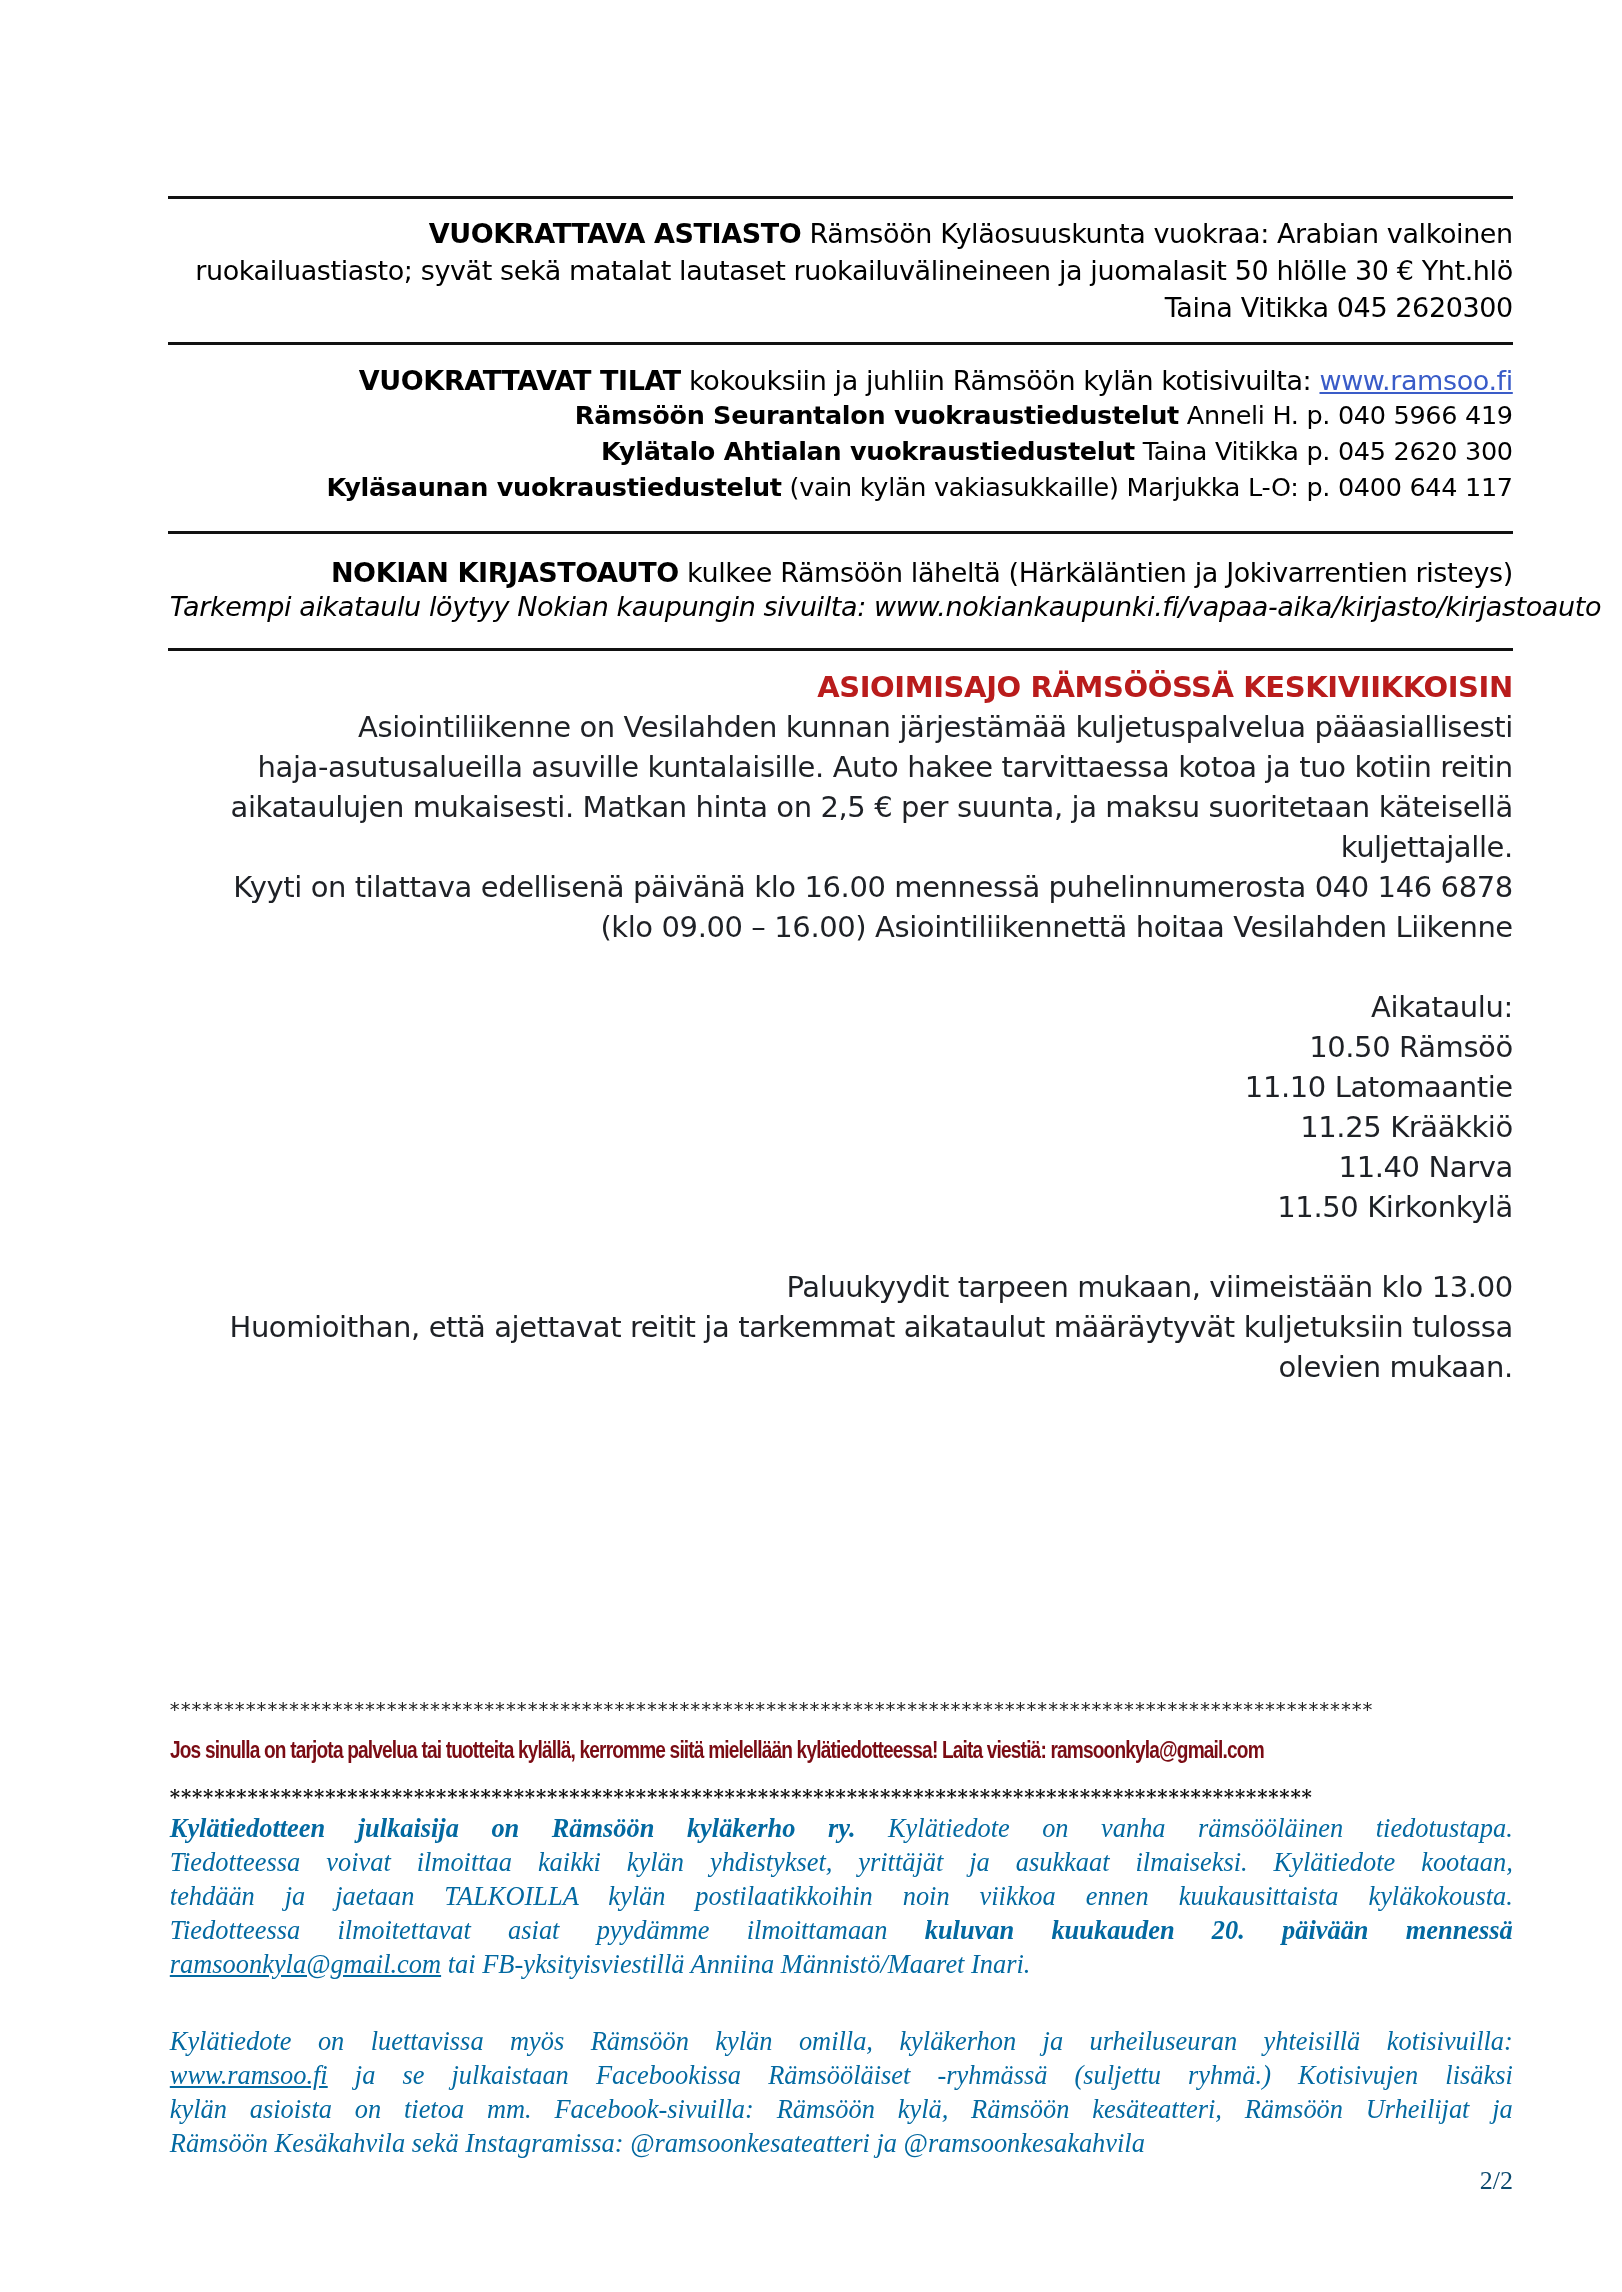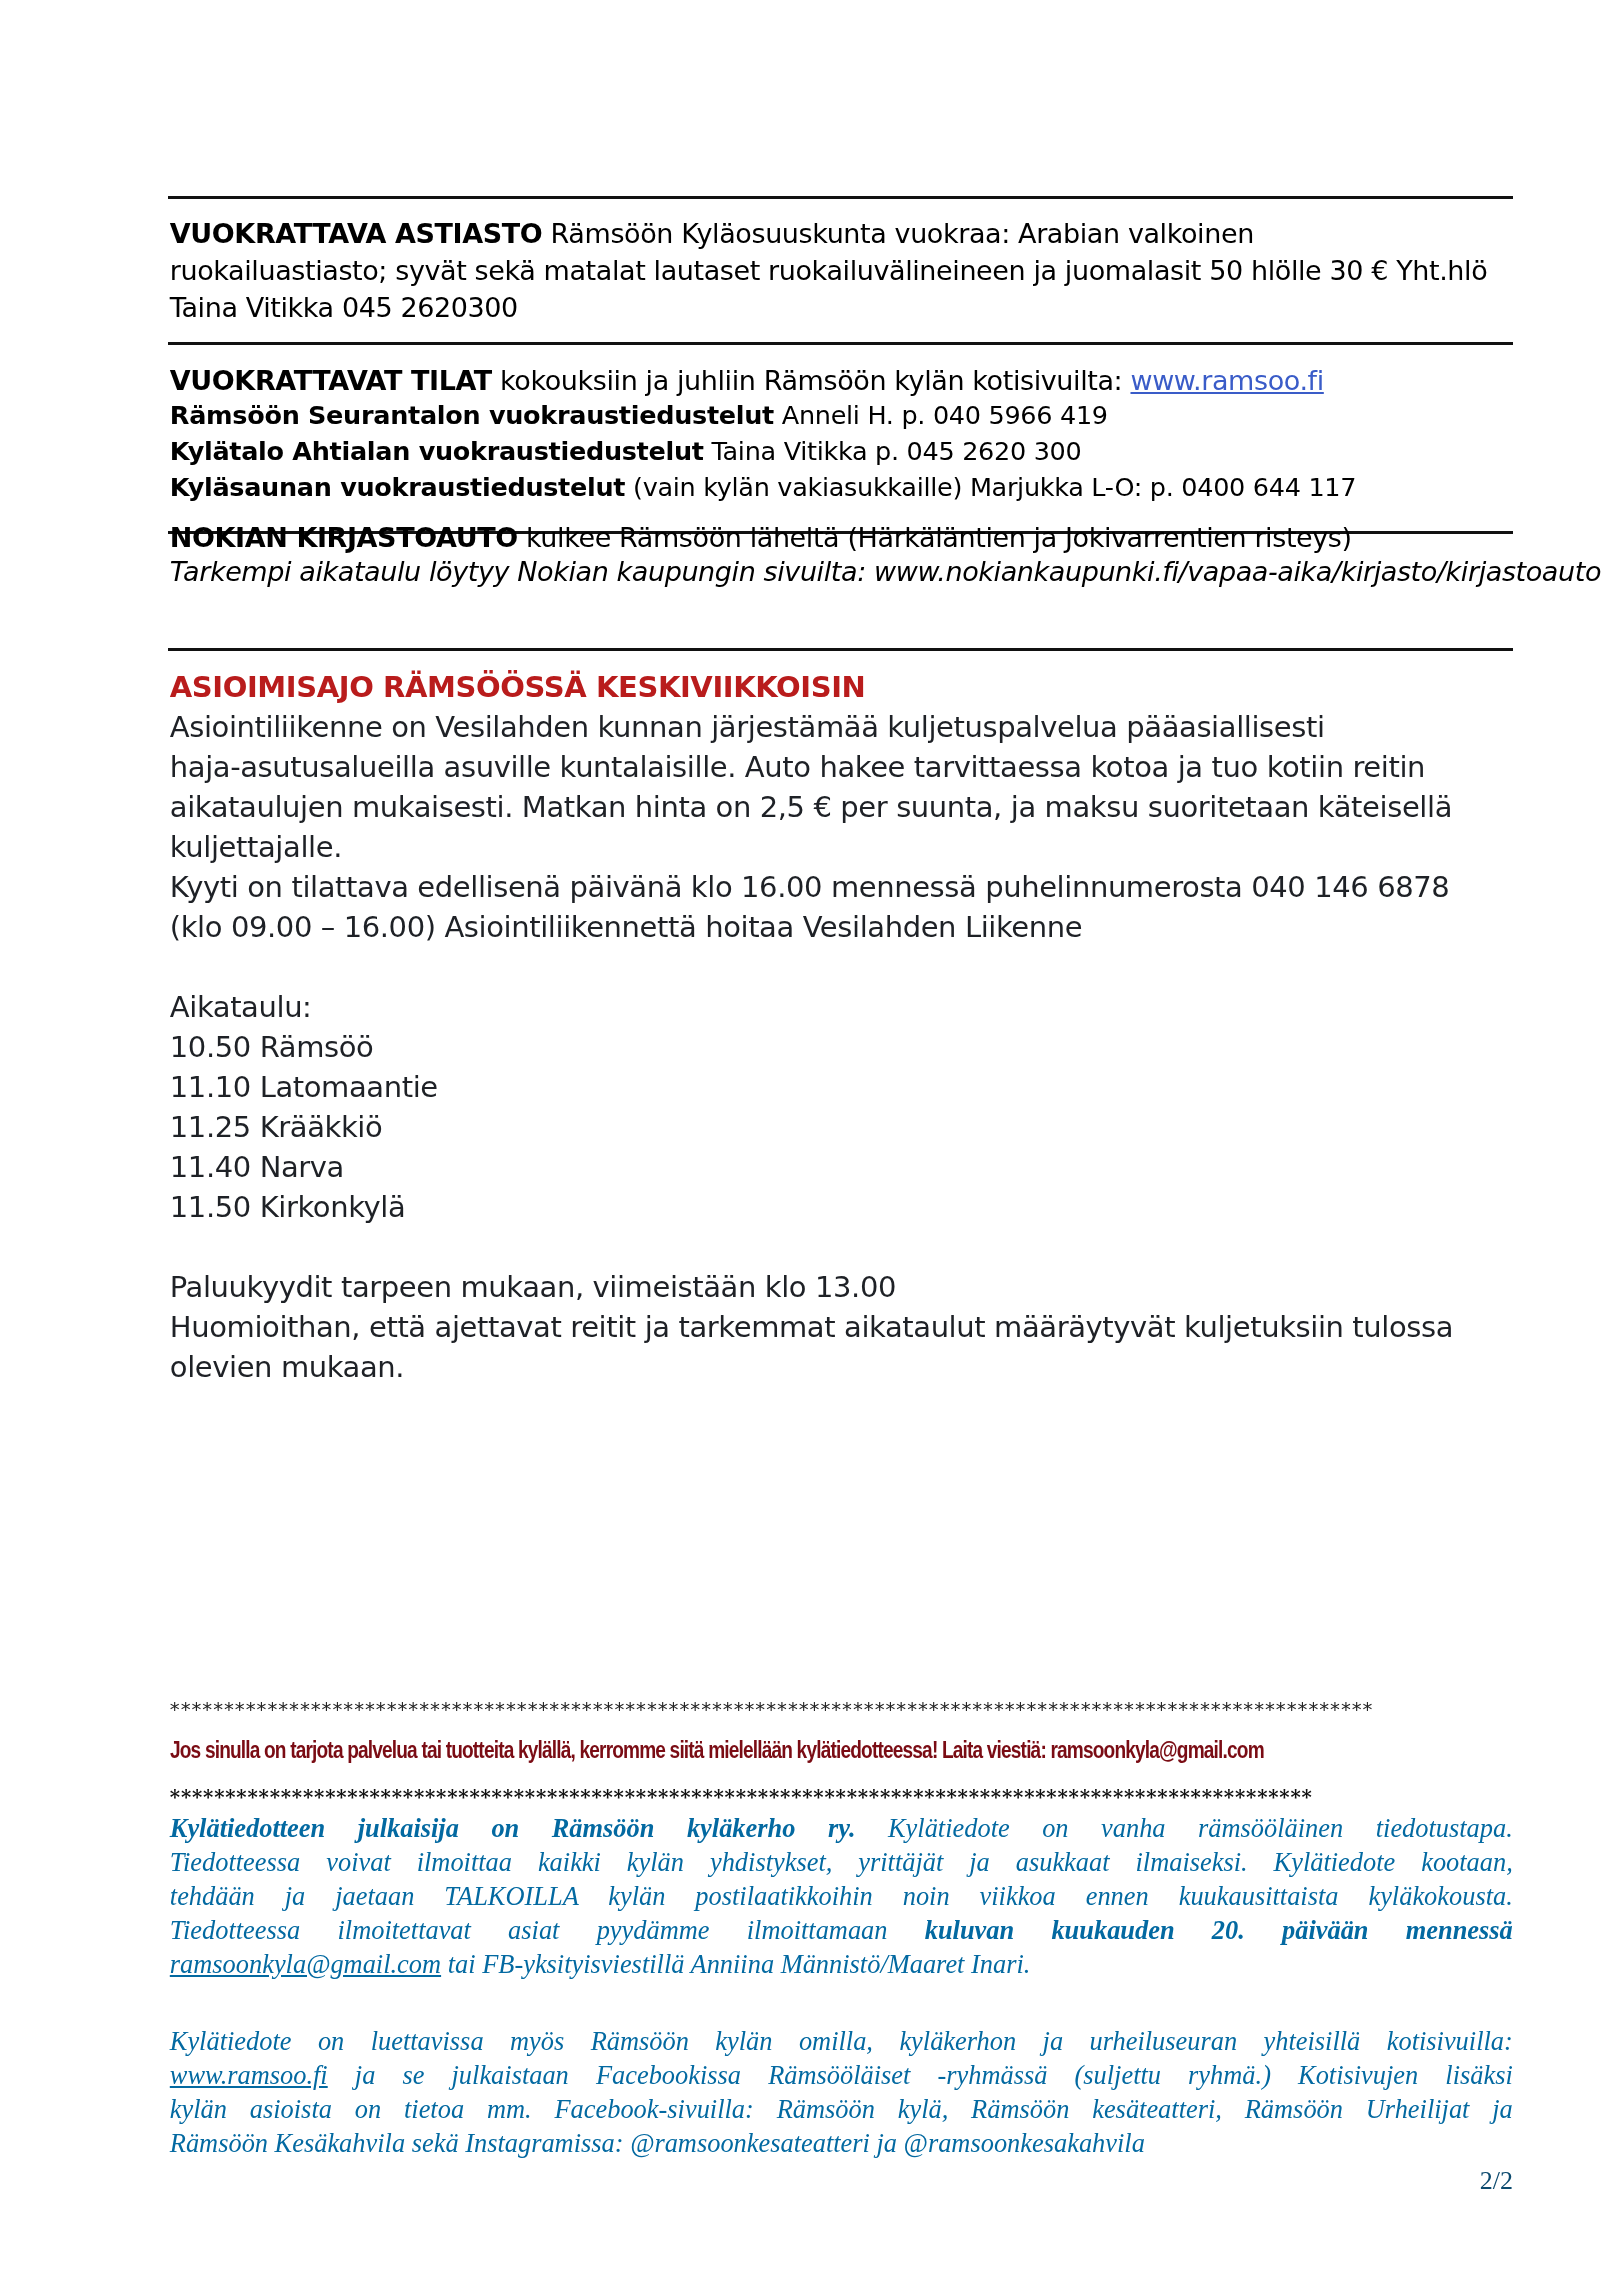--- a/index.html
+++ b/index.html
@@ -1,21 +1,21 @@
 <!DOCTYPE html>
 <html style="font-size:14.3px"><head>
 <meta charset="utf-8">
 <style>
   html, body { margin: 0; padding: 0; background: #ffffff; }
   body { width: 1623px; height: 2293px; position: relative; overflow: hidden; }
   .page { position: absolute; left: 168px; top: 0; width: 1345px; }
   .rule { position: absolute; left: 0; width: 1345px; height: 2.7px; background: #111; }
   .sans { font-family: "DejaVu Sans", sans-serif; color: #000; }
   .blk { position: absolute; left: 1.8px; width: 1343px; }
-  .line { white-space: nowrap; display: block; }
+  .line { white-space: nowrap; display: block; text-align: right; }
   .b { font-weight: bold; }
   .t32 { font-size: 27px; line-height: 37px; letter-spacing: -0.4px; }
   .t30 { font-size: 25.5px; line-height: 36px; letter-spacing: -0.3px; }
   .t28 { font-size: 27px; line-height: 32px; letter-spacing: -0.4px; font-style: italic; }
   .link-blue { color: #3a5cc8; text-decoration: underline; }
   .gray { color: #1e2126; }
   .t-bus { font-size: 29px; line-height: 40px; letter-spacing: -0.4px; }
   .stars { position: absolute; left: 1.8px; font-family: "DejaVu Sans", sans-serif; font-size: 19.7px; color: #222; letter-spacing: 1px; white-space: nowrap; }
   .stars.bold { font-weight: bold; font-family: "DejaVu Serif", serif; font-size: 19.7px; letter-spacing: 0.8px; color: #111; }
   .ad { position: absolute; left: 1.8px; font-family: "Liberation Sans", sans-serif; font-weight: bold; font-size: 23px; color: #7a0c14; letter-spacing: -1px; white-space: nowrap; transform: scaleX(0.83); transform-origin: left center; }
@@ -42,21 +42,21 @@
 
   <div class="blk sans" style="top:362px">
     <span class="line t32"><span class="b">VUOKRATTAVAT TILAT</span><span> kokouksiin ja juhliin Rämsöön kylän kotisivuilta: </span><span class="link-blue">www.ramsoo.fi</span></span>
     <span class="line t30" style="margin-top:-1.8px"><span class="b">Rämsöön Seurantalon vuokraustiedustelut</span><span> Anneli H. p. 040 5966 419</span></span>
     <span class="line t30"><span class="b">Kylätalo Ahtialan vuokraustiedustelut</span><span> Taina Vitikka p. 045 2620 300</span></span>
     <span class="line t30"><span class="b">Kyläsaunan vuokraustiedustelut</span><span> (vain kylän vakiasukkaille) Marjukka L-O: p. 0400 644 117</span></span>
   </div>
 
   <div class="rule" style="top:531px"></div>
 
-  <div class="blk sans" style="top:519px">
+  <div class="blk sans" style="top:554px">
     <span class="line t32"><span class="b">NOKIAN KIRJASTOAUTO</span><span> kulkee Rämsöön läheltä (Härkäläntien ja Jokivarrentien risteys)</span></span>
     <span class="line t28">Tarkempi aikataulu löytyy Nokian kaupungin sivuilta: www.nokiankaupunki.fi/vapaa-aika/kirjasto/kirjastoauto</span>
   </div>
 
   <div class="rule" style="top:648px"></div>
 
   <div class="blk sans gray t-bus" style="top:667px">
     <span class="line b" style="color:#b91c1c">ASIOIMISAJO RÄMSÖÖSSÄ KESKIVIIKKOISIN</span>
     <span class="line">Asiointiliikenne on Vesilahden kunnan järjestämää kuljetuspalvelua pääasiallisesti</span>
     <span class="line">haja-asutusalueilla asuville kuntalaisille. Auto hakee tarvittaessa kotoa ja tuo kotiin reitin</span>

